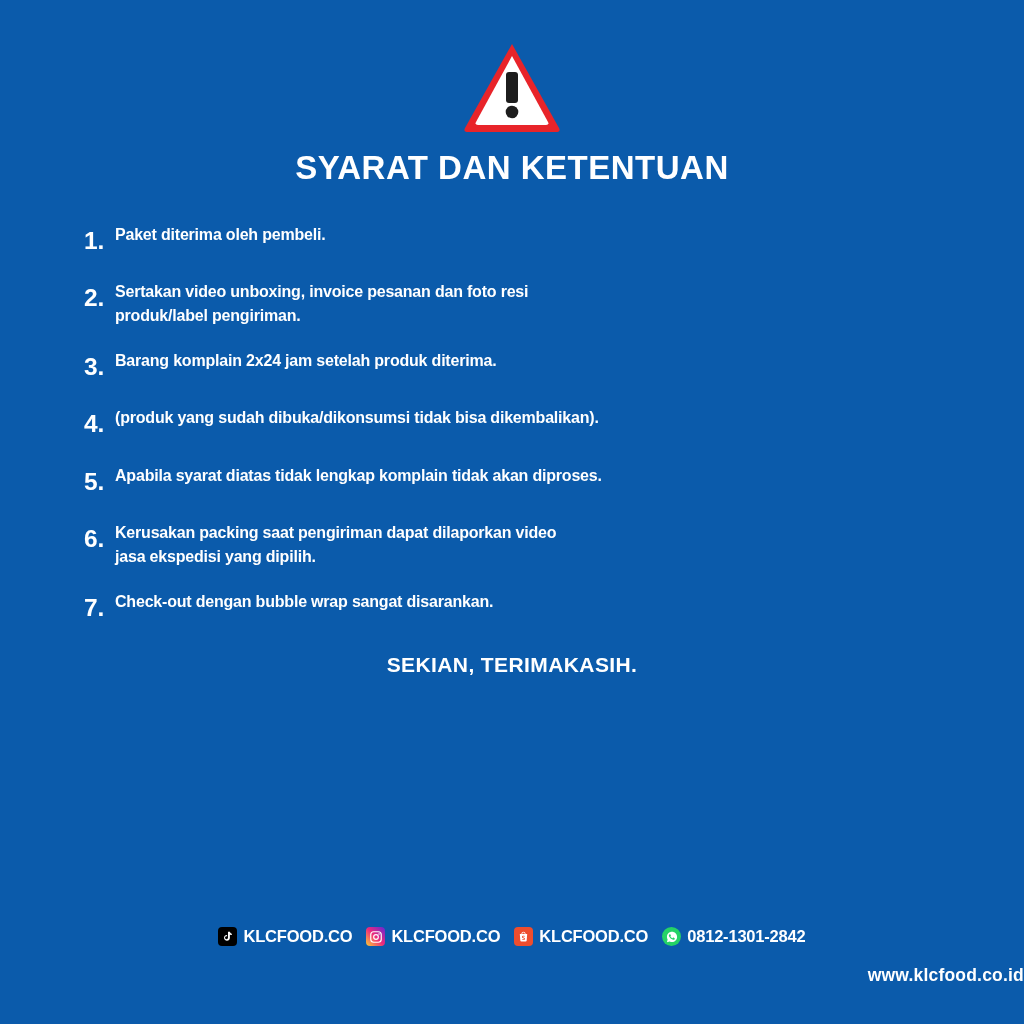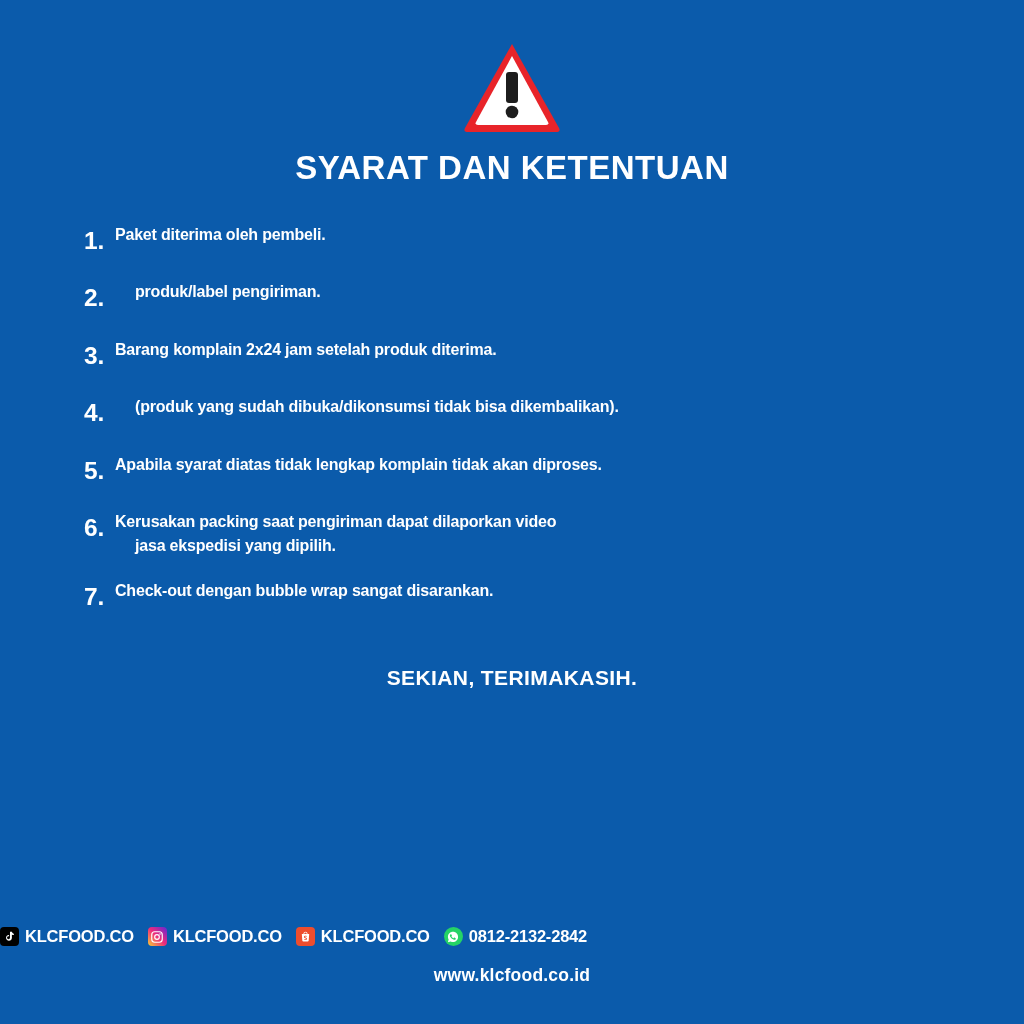--- a/index.html
+++ b/index.html
@@ -69,39 +69,39 @@
   .item-text {
     flex: 1 1 auto;
     padding-left: 11px;
     font-size: 16px;
     font-weight: bold;
     letter-spacing: -0.2px;
     line-height: 1.45;
   }
   .item-text .l2 {
     display: block;
-    margin-left: 20px;
   }
 
   
   .closing {
-    margin-top: 30px;
+    margin-top: 6px;
     font-size: 21px;
     font-weight: bold;
     letter-spacing: 0.4px;
     text-align: center;
   }
 
   
   .socials {
     position: absolute;
     left: 0;
     right: 0;
     bottom: 78px;
     display: flex;
+    justify-content: center;
     align-items: center;
     gap: 14px;
   }
   .social {
     display: flex;
     align-items: center;
     gap: 6px;
   }
   .social-label {
     font-size: 16.5px;
@@ -126,21 +126,21 @@
   .badge-wa {
     background: #25d366;
     border-radius: 50%;
   }
 
   .website {
     position: absolute;
     left: 0;
     right: 0;
     bottom: 38px;
-    text-align: center;
+    text-align: right;
     font-size: 17.5px;
     font-weight: bold;
     letter-spacing: 0.2px;
   }
 </style>
 </head>
 <body>
 
 <div class="poster">
 
@@ -162,20 +162,21 @@
     <div class="item">
       <div class="item-num">1.</div>
       <div class="item-text">
         <span>Paket diterima oleh pembeli.</span>
       </div>
     </div>
 
     <div class="item">
       <div class="item-num">2.</div>
       <div class="item-text">
+        <span>Sertakan video unboxing, invoice pesanan dan foto resi</span>
         <span class="l2">produk/label pengiriman.</span>
       </div>
     </div>
 
     <div class="item">
       <div class="item-num">3.</div>
       <div class="item-text">
         <span>Barang komplain 2x24 jam setelah produk diterima.</span>
       </div>
     </div>
@@ -243,20 +244,20 @@
       </span>
       <span class="social-label">KLCFOOD.CO</span>
     </div>
 
     <div class="social">
       <span class="badge badge-wa">
         <svg viewBox="0 0 24 24" width="14" height="14" aria-hidden="true">
           <path fill="#ffffff" d="M12 3.2c-4.8 0-8.7 3.9-8.7 8.7 0 1.6.4 3 1.2 4.3L3.3 20.8l4.8-1.2c1.2.7 2.5 1 3.9 1 4.8 0 8.7-3.9 8.7-8.7S16.8 3.2 12 3.2zm4.9 12.2c-.2.6-1.2 1.1-1.7 1.2-.5.1-1 .1-1.6-.1-.4-.1-.9-.3-1.5-.6-2.6-1.1-4.3-3.8-4.5-3.9-.1-.2-1-1.3-1-2.5s.6-1.8.9-2c.2-.3.5-.3.7-.3h.5c.2 0 .4 0 .6.5.2.5.8 1.8.8 1.9.1.1.1.3 0 .4-.1.2-.1.3-.3.4l-.3.4c-.1.1-.2.2-.1.5.1.2.6 1 1.3 1.6.9.8 1.6 1 1.9 1.2.2.1.4.1.5-.1.1-.2.6-.7.8-1 .1-.2.3-.2.5-.1.2.1 1.4.7 1.7.8.2.1.4.2.4.3.1.1.1.5-.1 1z"></path>
         </svg>
       </span>
-      <span class="social-label">0812-2132-2842</span>
+      <span class="social-label">0812-1301-2842</span>
     </div>
 
   </div>
 
   <div class="website">www.klcfood.co.id</div>
 
 </div>
 
 </body></html>

